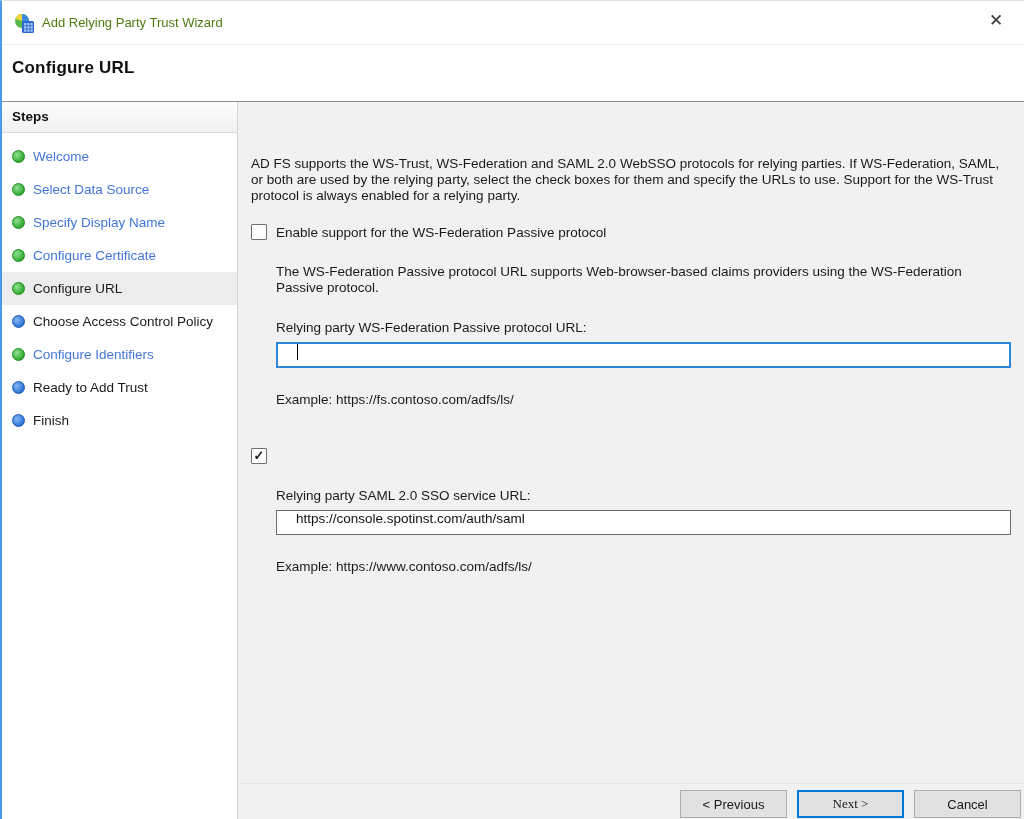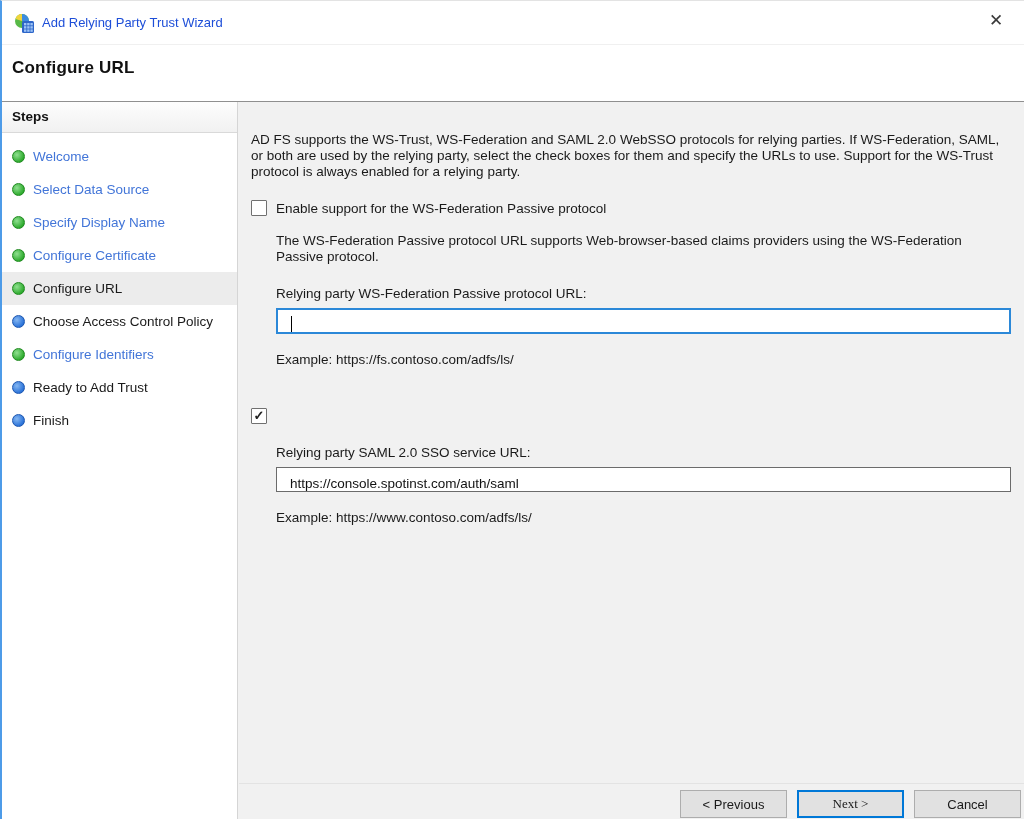--- a/index.html
+++ b/index.html
@@ -8,21 +8,21 @@
 
   .window {
     position:relative; width:1024px; height:819px; overflow:hidden;
     background:#fff; border-left:2px solid #4d9be8; border-top:1px solid #e3e3e3;
   }
 
   
   .header { background:#fff; border-bottom:1px solid #8f8f8f; height:101px; }
   .titlebar { height:44px; display:flex; align-items:center; padding-left:12px; position:relative; border-bottom:1px solid #f0f0f0; }
   .app-icon { width:20px; height:20px; margin-right:8px; flex:0 0 auto; }
-  .title-text { font-size:13px; color:#1d4ed8; }
+  .title-text { font-size:13px; color:#4d7c0f; }
   .close-btn {
     position:absolute; top:5px; right:14px; width:28px; height:28px;
     display:flex; align-items:center; justify-content:center;
     font-size:17px; color:#3a3a3a; background:transparent; border:none; cursor:pointer;
   }
   .page-heading { padding:13px 0 0 10px; font-size:17px; font-weight:bold; color:#111; letter-spacing:0.2px; }
 
   
   .body { display:flex; height:753px; }
 
@@ -36,37 +36,37 @@
   .bullet {
     width:13px; height:13px; border-radius:50%; flex:0 0 auto; margin:2px 8px 0 0;
   }
   .bullet.green { background:radial-gradient(circle at 35% 35%, #90e090, #2daa2d 72%); border:1px solid #1f8a1f; }
   .bullet.blue  { background:radial-gradient(circle at 35% 35%, #85b7f2, #2a72d8 72%); border:1px solid #1c56b0; }
   .step.done .step-label { color:#4275d8; }
   .step.current { background:#ececec; }
   .step.current .step-label, .step.upcoming .step-label { color:#1a1a1a; }
 
   .main { flex:1; background:#f1f1f1; position:relative; padding:30px 12px 0 13px; font-size:13.5px; color:#1a1a1a; }
-  .main p { line-height:16px; }
+  .main p { line-height:16px;margin-top:24px; }
   .intro { max-width:762px; }
 
   .check-row { display:flex; align-items:center; margin-top:20px; }
   .checkbox {
     width:16px; height:16px; background:#fff; border:1px solid #707070; border-radius:1px;
     display:flex; align-items:center; justify-content:center; flex:0 0 auto;
     font-size:13px; font-weight:bold; color:#222; line-height:14px;
   }
   .check-row label { margin-left:9px; font-size:13.5px; }
 
   .section-inner { margin-left:25px; }
   .desc { margin-top:17px; max-width:730px; }
   .field-label { margin-top:21px; }
   .textbox {
-    margin-top:6px; width:735px; background:#fff; display:flex; align-items:flex-end;
-    padding-left:13px; font-size:13.5px; color:#111; cursor:text;
+    margin-top:6px; width:735px; background:#fff; display:flex; align-items:flex-start;
+    padding-left:19px; font-size:13.5px; color:#111; cursor:text;
   }
   .textbox.focused { border:2px solid #2b88d8; height:26px; }
   .textbox.normal { border:1px solid #6b6b6b; height:25px; }
   .caret { display:inline-block; width:1px; height:16px; background:#000; }
   .example { margin-top:18px; }
   .saml-row { margin-top:40px; }
 
   
   .footer {
     position:absolute; left:237px; right:0; bottom:0; height:36px;

